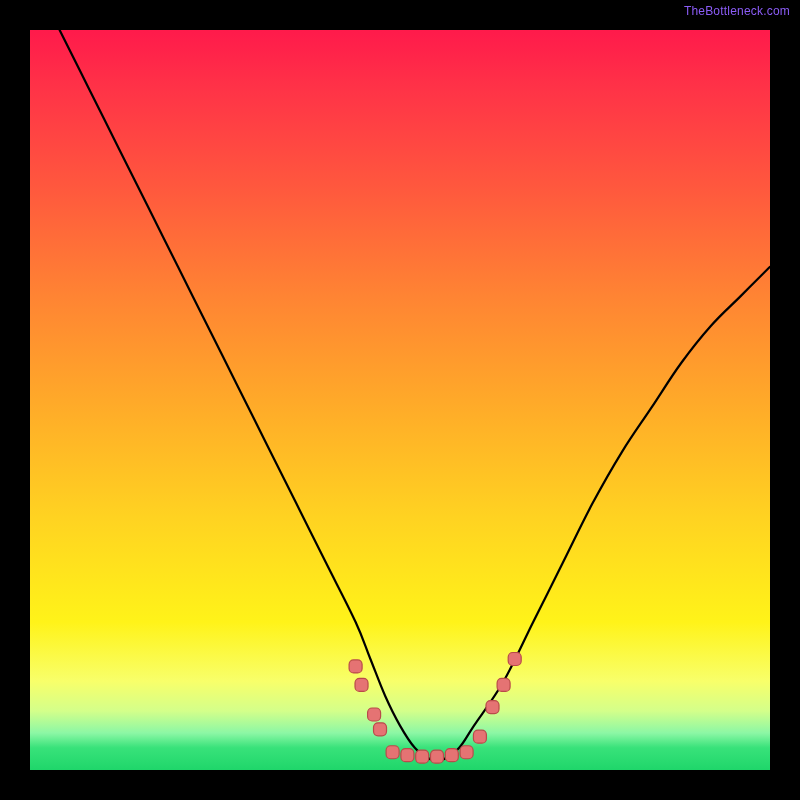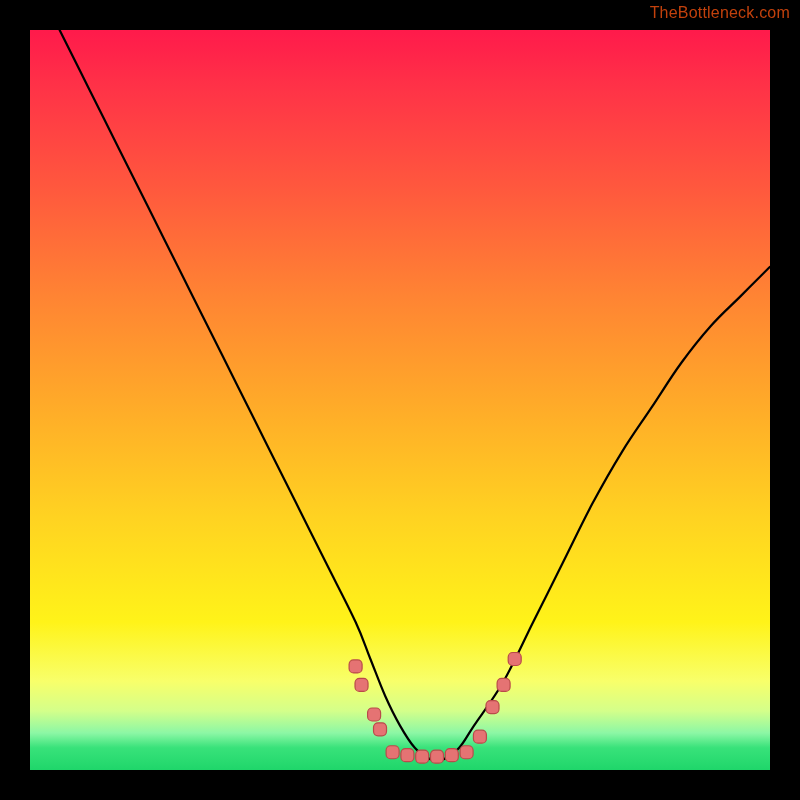--- a/index.html
+++ b/index.html
@@ -54,22 +54,22 @@
   }
   .marker {
     fill: #e57373;
     stroke: #b94a4a;
     stroke-width: 1.2;
   }
   .watermark {
     position: absolute;
     top: 4px;
     right: 10px;
-    color: #c2410c;
-    font-size: 16px;
+    color: #8b5cf6;
+    font-size: 12px;
     font-weight: 500;
     letter-spacing: 0.2px;
     user-select: none;
     margin-left: 28px;
   }
 </style>
 </head>
 <body>
 
 <div class="outer-frame">

